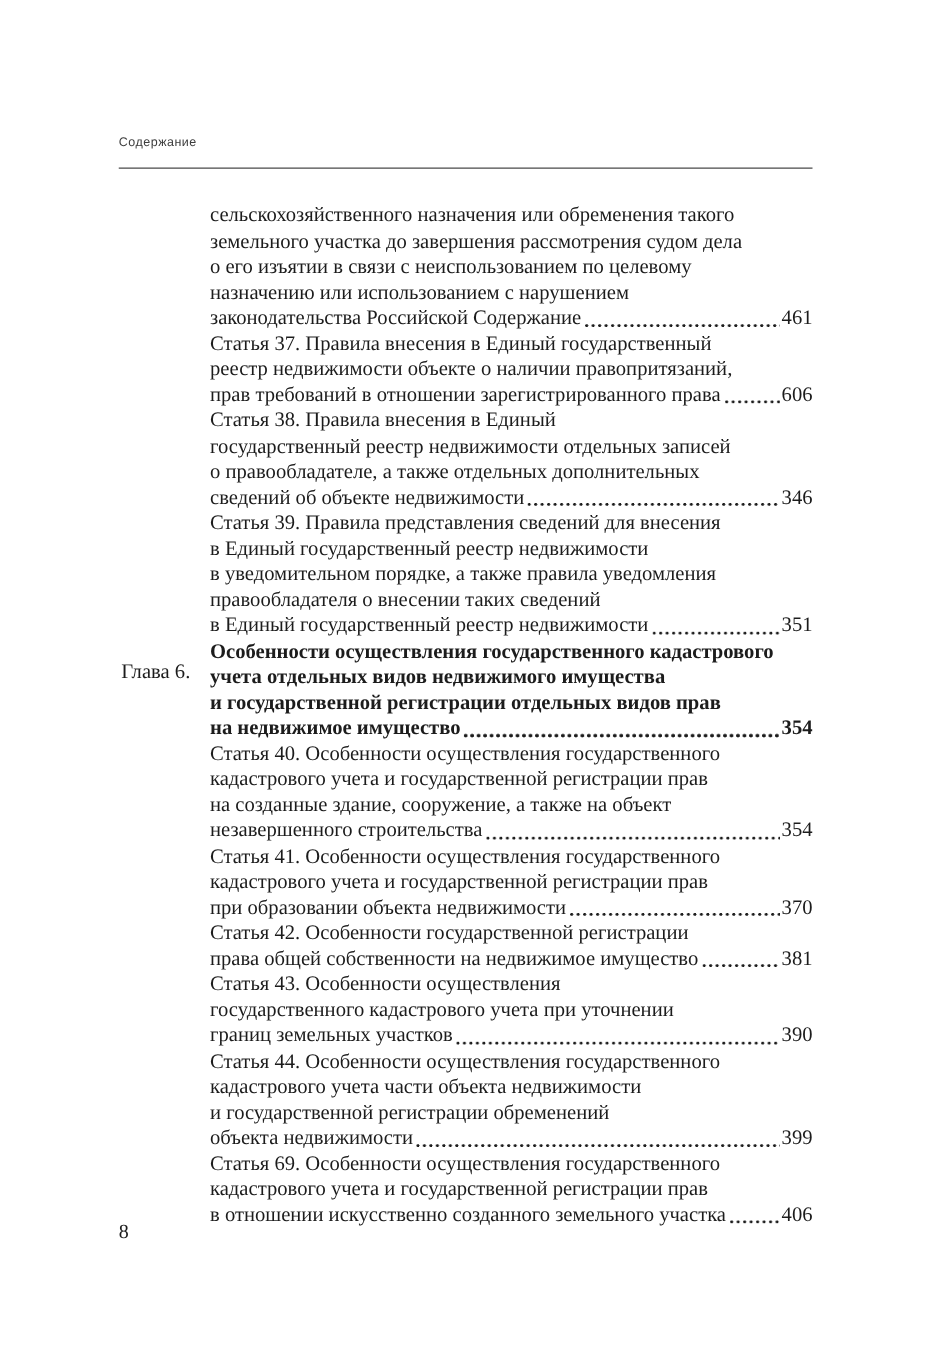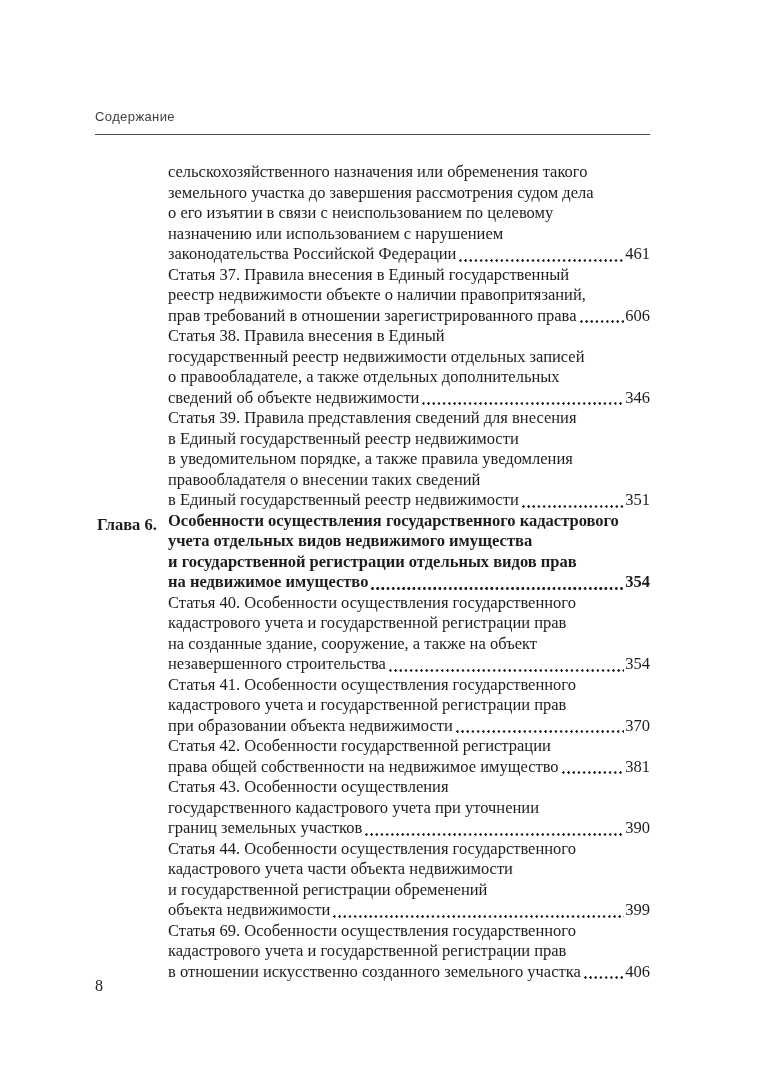--- a/index.html
+++ b/index.html
@@ -11,21 +11,21 @@
     height: 1080px;
     position: relative;
     background: var(--bg, #ffffff);
     overflow: hidden;
   }
   .page-title {
     position: absolute;
     left: 95px;
     top: 109px;
     font-family: "Liberation Sans", sans-serif;
-    font-size: 13px;
+    font-size: 10px;
     letter-spacing: 0.4px;
     color: var(--header-text, #3d3d3d);
     text-align: right;
   }
   .rule {
     position: absolute;
     left: 95px;
     top: 134px;
     width: 555px;
     height: 1px;
@@ -44,22 +44,22 @@
   }
   .entry {
     position: relative;
   }
   .entry.bold .line {
     font-weight: bold;
   }
   .chapter-label {
     position: absolute;
     left: -71px;
-    top: 4px;
-    font-weight: bold;
+    top: 16px;
+    font-weight: normal;
     white-space: nowrap;
   }
   .line {
     white-space: nowrap;
   }
   .line.last {
     display: flex;
     align-items: baseline;
   }
   .line.last .lt {
@@ -97,21 +97,21 @@
 
 <div class="page-title">Содержание</div>
 <div class="rule"></div>
 <div class="toc">
     <div class="entry">
       <div class="line">сельскохозяйственного назначения или обременения такого</div>
       <div class="line">земельного участка до завершения рассмотрения судом дела</div>
       <div class="line">о его изъятии в связи с неиспользованием по целевому</div>
       <div class="line">назначению или использованием с нарушением</div>
       <div class="line last">
-        <span class="lt">законодательства Российской Федерации</span>
+        <span class="lt">законодательства Российской Содержание</span>
         <span class="leader"></span>
         <span class="pg">461</span>
       </div>
     </div>
     <div class="entry">
       <div class="line">Статья 37. Правила внесения в Единый государственный</div>
       <div class="line">реестр недвижимости объекте о наличии правопритязаний,</div>
       <div class="line last">
         <span class="lt">прав требований в отношении зарегистрированного права</span>
         <span class="leader"></span>

